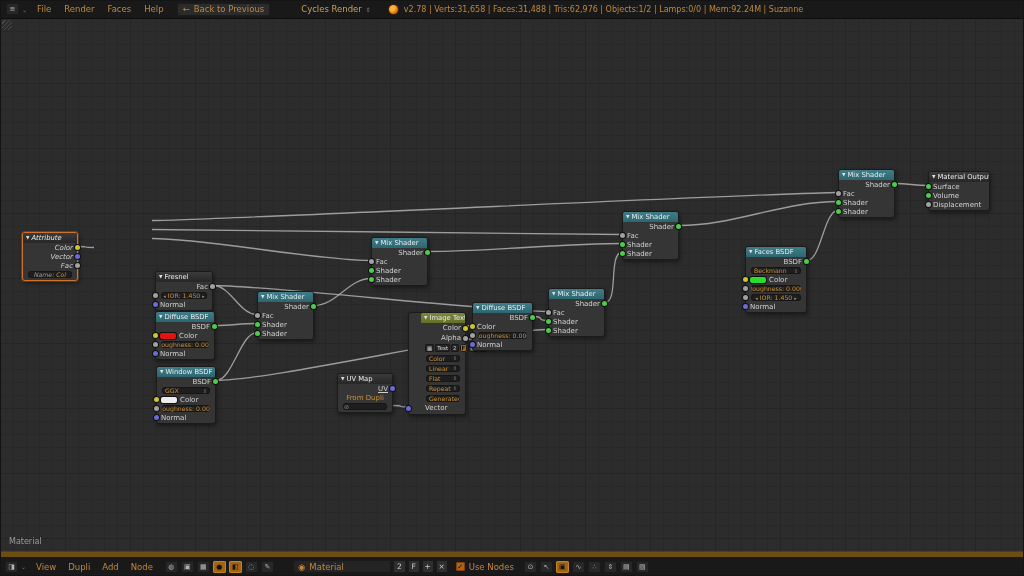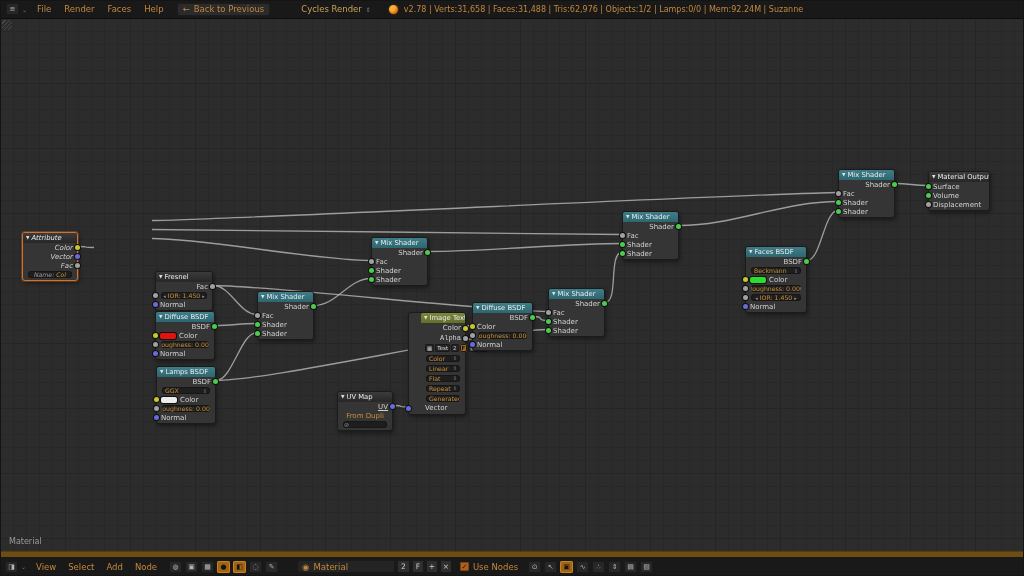--- a/index.html
+++ b/index.html
@@ -198,21 +198,21 @@
       </div>
       <span class="socket" style="background: rgb(161, 161, 161); top: 30px; left: -3px;"></span>
       <div class="row" style="height: 9px;">
         <span class="lbl">Normal</span>
       </div>
       <span class="socket" style="background: rgb(106, 106, 216); top: 39px; left: -3px;"></span>
     </div>
     <div class="node" style="left: 156px; top: 348px; width: 60px; height: 58px;">
       <div class="nhead" style="background: linear-gradient(rgba(255, 255, 255, 0.08), rgba(0, 0, 0, 0.1)) rgb(49, 114, 126);">
         <span class="tri">▼</span>
-        <span>Lamps BSDF</span>
+        <span>Window BSDF</span>
       </div>
       <div class="row out" style="height: 9px;">
         <span class="lbl">BSDF</span>
       </div>
       <span class="socket" style="background: rgb(76, 203, 76); top: 12px; right: -3px;"></span>
       <div class="row" style="height: 9px;">
         <span class="pill dd">
           <span>GGX</span>
           <span class="ud">⇕</span>
         </span>
@@ -279,21 +279,21 @@
     </div>
     <div class="node" style="left: 408px; top: 294px; width: 58px; height: 103px; padding-left: 12px;">
       <div class="nhead" style="background: linear-gradient(rgba(255, 255, 255, 0.08), rgba(0, 0, 0, 0.1)) rgb(111, 125, 44);">
         <span class="tri">▼</span>
         <span>Image Texture</span>
       </div>
       <div class="row out" style="height: 10px;">
         <span class="lbl">Color</span>
       </div>
       <span class="socket" style="background: rgb(200, 200, 45); top: 12.5px; right: -3px;"></span>
-      <div class="row out" style="height: 10px; font-family: Liberation Mono, monospace;">
+      <div class="row out" style="height: 10px;">
         <span class="lbl">Alpha</span>
       </div>
       <span class="socket" style="background: rgb(161, 161, 161); top: 22.5px; right: -3px;"></span>
       <div class="row" style="height: 10px;">
         <span class="dbrow">
           <span class="dbseg">▦</span>
           <span class="dbseg name">Test</span>
           <span class="dbseg">2</span>
           <span class="dbseg fake">F</span>
           <span class="dbseg">▤</span>
@@ -328,21 +328,21 @@
         <span class="pill dd">
           <span>Generated</span>
           <span class="ud">⇕</span>
         </span>
       </div>
       <div class="row" style="height: 10px;">
         <span class="lbl">Vector</span>
       </div>
       <span class="socket" style="background: rgb(106, 106, 216); top: 92.5px; left: -3px;"></span>
     </div>
-    <div class="node" style="left: 337px; top: 373px; width: 56px; height: 40px;">
+    <div class="node" style="left: 337px; top: 355px; width: 56px; height: 40px;">
       <div class="nhead" style="background: linear-gradient(rgba(255, 255, 255, 0.08), rgba(0, 0, 0, 0.1)) rgb(43, 43, 43);">
         <span class="tri">▼</span>
         <span>UV Map</span>
       </div>
       <div class="row out" style="height: 9px; text-decoration: underline;">
         <span class="lbl">UV</span>
       </div>
       <span class="socket" style="background: rgb(106, 106, 216); top: 12px; right: -3px;"></span>
       <div class="row" style="height: 9px;">
         <span class="amber" style="margin: 0px auto;">From Dupli</span>
@@ -500,21 +500,21 @@
       </div>
       <span class="socket" style="background: rgb(161, 161, 161); top: 30px; left: -3px;"></span>
     </div>
   </div>
 
 <div id="strip"></div>
 
 <div id="bottombar">
   <span class="iconbtn">◨</span>
   <span class="updn">⌄</span>
-  <span id="botmenus"><span class="menu">View</span><span class="menu">Select</span><span class="menu">Add</span><span class="menu">Node</span></span>
+  <span id="botmenus"><span class="menu">View</span><span class="menu">Dupli</span><span class="menu">Add</span><span class="menu">Node</span></span>
   <span class="btngroup" id="leftgroup">
       <span class="iconbtn">◍</span>
       <span class="iconbtn">▣</span>
       <span class="iconbtn">▦</span>
       <span class="iconbtn active">●</span>
       <span class="iconbtn active">◧</span>
       <span class="iconbtn">◌</span>
       <span class="iconbtn">✎</span>
     </span>
   <span id="matblock">

